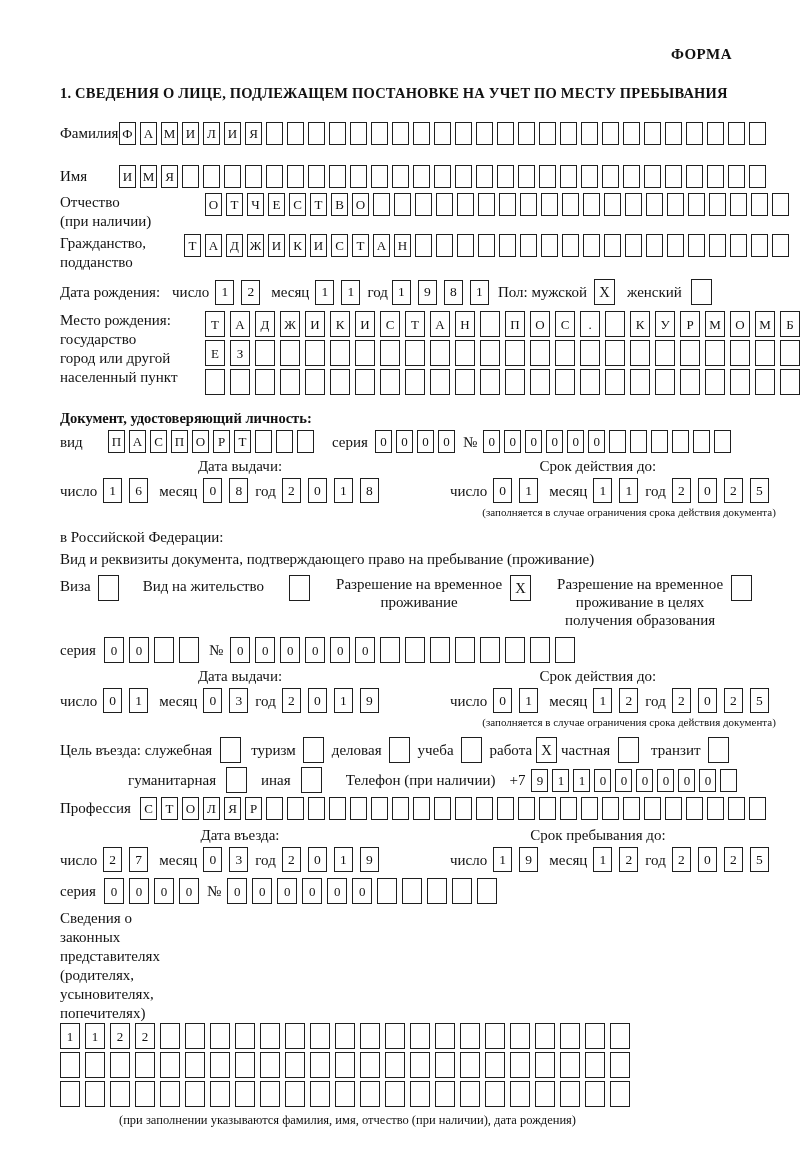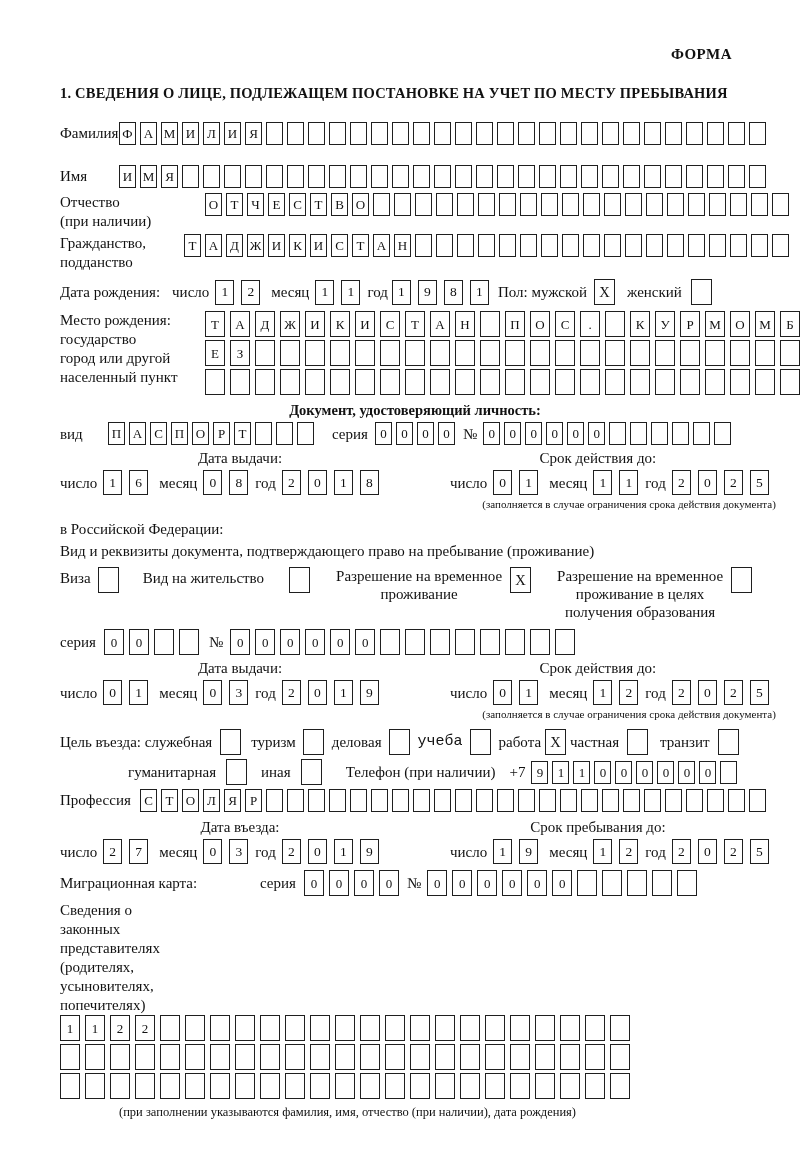--- a/index.html
+++ b/index.html
@@ -31,21 +31,21 @@
   .vgap > .cells{margin-bottom:3px;}
   
   .dates{display:flex;margin-top:5px;}
   .dcol-l{flex:0 0 360px;}
   .dcol-r{flex:1 1 auto;}
   .dhead{text-align:center;font-size:15px;line-height:17px;}
   .dline{display:flex;align-items:center;margin-top:3px;}
   .dline .lbl{margin-right:6px;}
   .note{font-size:11px;line-height:15px;}
   .note-r{text-align:right;margin-top:2px;}
-  .dochead{margin-top:3px;text-align:center;font-weight:bold;font-size:14.5px;line-height:18px;}
+  .dochead{margin-top:11px;text-align:left;font-weight:bold;font-size:14.5px;line-height:18px;}
   .cb-item{display:flex;align-items:flex-start;margin-right:10px;}
   .cb-item .lbl{margin-right:7px;}
   .cb-col{text-align:center;font-size:15px;line-height:18px;margin-right:8px;}
   .reps-caption{margin-top:6px;font-size:12.5px;text-align:center;}
 </style>
 </head>
 <body>
 
 <div class="page">
 
@@ -529,21 +529,21 @@
         <span class="cell"></span>
       </span>
     <span class="lbl" style="margin:0 7px 0 10px;">туризм</span>
     <span class="cells cells-cb">
         <span class="cell"></span>
       </span>
     <span class="lbl" style="margin:0 7px 0 8px;">деловая</span>
     <span class="cells cells-cb">
         <span class="cell"></span>
       </span>
-    <span class="lbl" style="margin:0 7px 0 8px;font-family:Liberation Mono, monospace;">учеба</span>
+    <span class="lbl" style="margin:0 7px 0 8px;">учеба</span>
     <span class="cells cells-cb">
         <span class="cell"></span>
       </span>
     <span class="lbl" style="margin:0 4px 0 8px;">работа</span>
     <span class="cells cells-cb">
         <span class="cell">X</span>
       </span>
     <span class="lbl" style="margin:0 8px 0 4px;">частная</span>
     <span class="cells cells-cb">
         <span class="cell"></span>
@@ -656,21 +656,20 @@
             <span class="cell">2</span>
             <span class="cell">0</span>
             <span class="cell">2</span>
             <span class="cell">5</span>
           </span>
       </div>
     </div>
   </div>
 
   <div class="row" style="margin-top:6px;align-items:center;">
-    <span class="lbl" style="width:200px;">Миграционная карта:</span>
     <span class="lbl" style="margin-right:8px;">серия</span>
     <span class="cells cells-md">
         <span class="cell">0</span>
         <span class="cell">0</span>
         <span class="cell">0</span>
         <span class="cell">0</span>
       </span>
     <span class="lbl" style="margin:0 6px 0 3px;">№</span>
     <span class="cells cells-md">
         <span class="cell">0</span>

